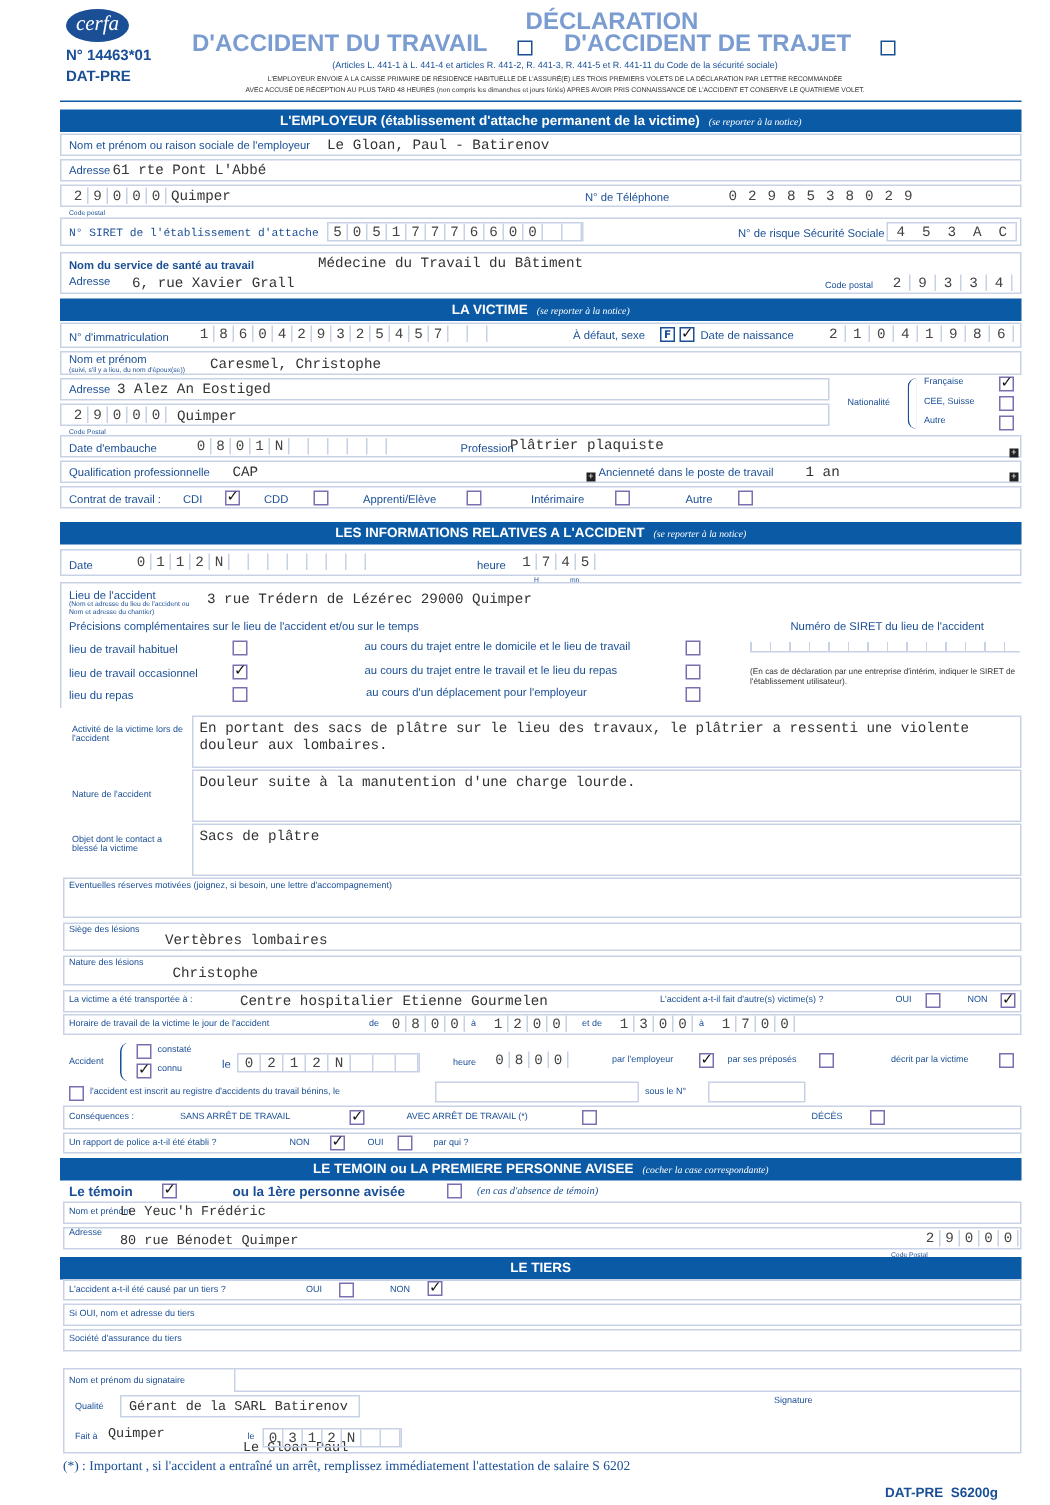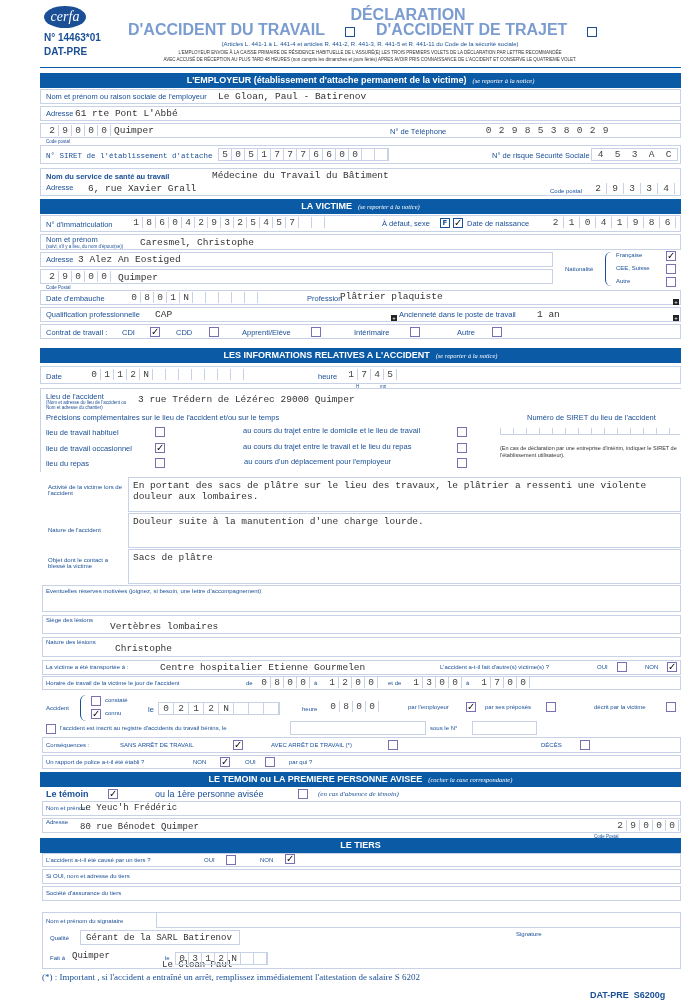--- a/index.html
+++ b/index.html
@@ -353,21 +353,21 @@
 <div class="abs lbl-s" style="left:46px;top:759px;">Un rapport de police a-t-il été établi ?</div>
 <div class="abs lbl-s" style="left:193px;top:759px;">NON</div>
 <div class="cb" style="left:220px;top:757px;">✓</div>
 <div class="abs lbl-s" style="left:245px;top:759px;">OUI</div>
 <div class="cb" style="left:265px;top:757px;"></div>
 <div class="abs lbl-s" style="left:289px;top:759px;">par qui ?</div>
 
 <div class="bar" style="top:772px;"><span>LE TEMOIN ou LA PREMIERE PERSONNE AVISEE</span><i>(cocher la case correspondante)</i></div>
 <div class="abs" style="left:46px;top:789px;font-size:9px;font-weight:bold;color:#1a4f96;">Le témoin</div>
 <div class="cb" style="left:108px;top:789px;">✓</div>
-<div class="abs" style="left:155px;top:789px;font-size:9px;font-weight:normal;color:#1a4f96;">ou la 1ère personne avisée</div>
+<div class="abs" style="left:155px;top:789px;font-size:9px;font-weight:bold;color:#1a4f96;">ou la 1ère personne avisée</div>
 <div class="cb" style="left:298px;top:789px;"></div>
 <div class="abs" style="left:318px;top:790px;font-family:'Liberation Serif',serif;font-style:italic;font-size:7px;color:#1a4f96;">(en cas d'absence de témoin)</div>
 <div class="box" style="left:42px;top:801px;width:639px;height:15px;"></div>
 <div class="abs lbl-s" style="left:46px;top:805px;">Nom et prénom</div>
 <div class="abs val" style="left:80px;top:803px;font-size:9px;">Le Yeuc'h Frédéric</div>
 <div class="box" style="left:42px;top:818px;width:639px;height:15px;"></div>
 <div class="abs lbl-s" style="left:46px;top:819px;">Adresse</div>
 <div class="abs val" style="left:80px;top:822px;font-size:9px;">80 rue Bénodet Quimper</div>
 <div class="digits" style="left:614px;top:820px;">
   <span>2</span>

